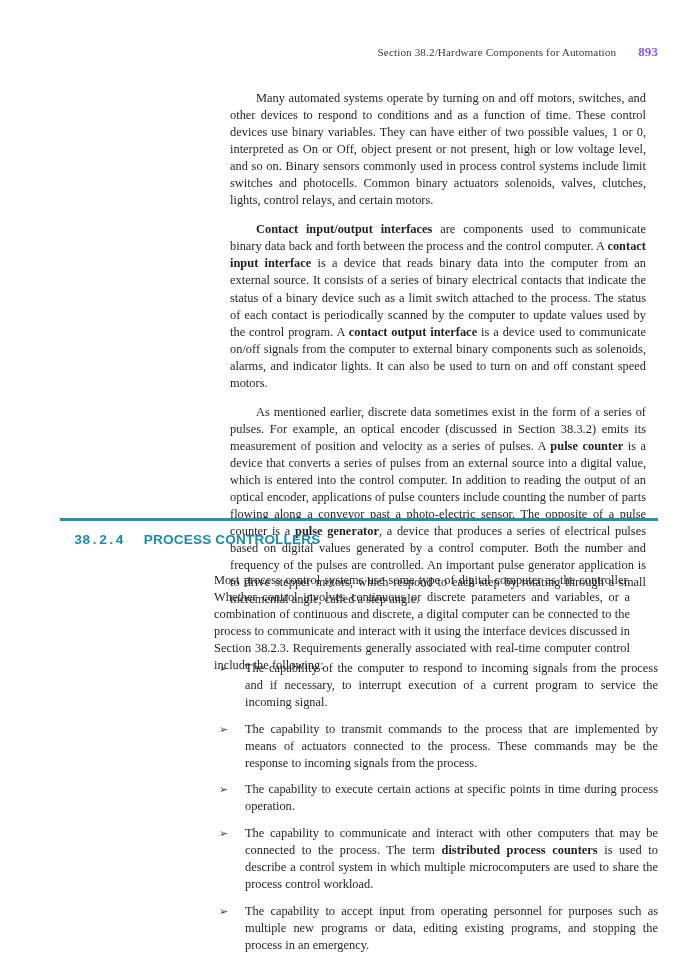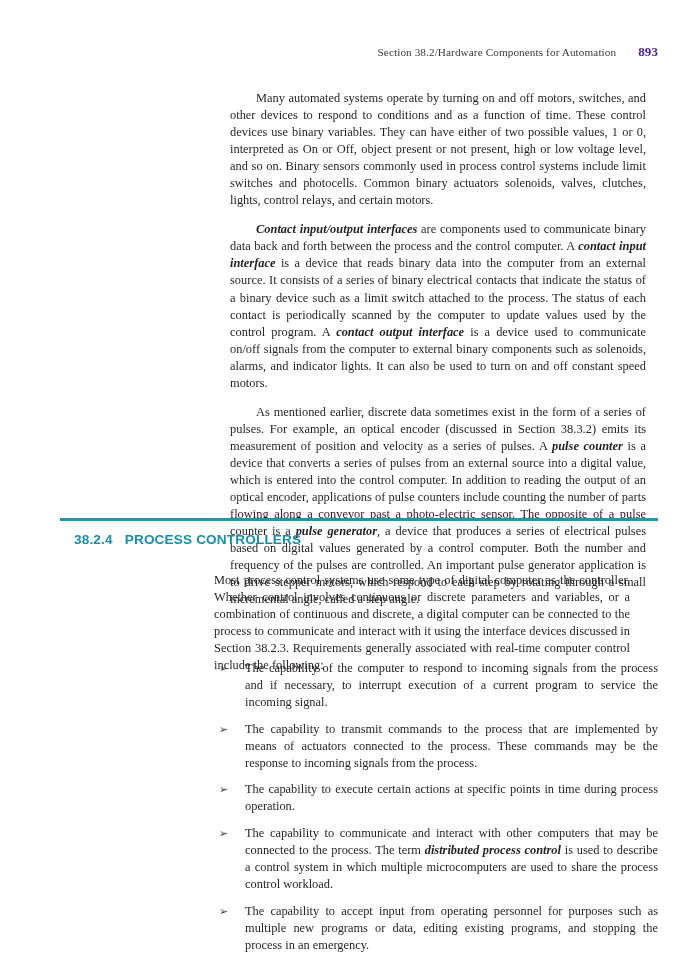--- a/index.html
+++ b/index.html
@@ -33,21 +33,21 @@
     font-size: 11.2px;
     color: #3a3a3a;
     letter-spacing: 0.1px;
   }
   .running-head .rh-title {
     white-space: nowrap;
   }
   .running-head .rh-page {
     font-weight: bold;
     font-size: 13px;
-    color: #4c1d95;
+    color: #8b5cf6;
     margin-left: 22px;
   }
   
   .content {
     position: absolute;
     top: 78px;
     left: 218px;
     width: 440px;
   }
   p.body-par {
@@ -57,21 +57,20 @@
     text-align: justify;
     text-indent: 26px;
     hyphens: none;
     letter-spacing: 0.01px;
   }
   p.body-par.no-indent {
     text-indent: 0;
   }
   b.term {
     font-weight: bold;
-    font-style: italic;
   }
   
   .section-block {
     position: absolute;
     left: 60px;
     top: 518px;
     width: 598px;
   }
   .section-rule {
     width: 598px;
@@ -83,21 +82,22 @@
     margin-left: 14px;
     font-family: "Liberation Sans", sans-serif;
     font-weight: bold;
     font-size: 13.6px;
     color: #1b8ca6;
     letter-spacing: 0.15px;
     display: flex;
     align-items: baseline;
   }
   .section-head .sec-num {
-    margin-right: 12px;
+    margin-right: 20px;
+    font-family: Liberation Mono, monospace;
   }
   
   .content-2 {
     position: absolute;
     top: 560px;
     left: 202px;
     width: 440px;
   }
   
   ul.bullets {
@@ -178,21 +178,21 @@
     <li>
       <span class="bullet-glyph">➢</span>
       <span>The capability to transmit commands to the process that are implemented by means of actuators connected to the process. These commands may be the response to incoming signals from the process.</span><b class="term"></b><span></span>
     </li>
     <li>
       <span class="bullet-glyph">➢</span>
       <span>The capability to execute certain actions at specific points in time during process operation.</span><b class="term"></b><span></span>
     </li>
     <li>
       <span class="bullet-glyph">➢</span>
-      <span>The capability to communicate and interact with other computers that may be connected to the process. The term </span><b class="term">distributed process control</b><span> is used to describe a control system in which multiple microcomputers are used to share the process control workload.</span>
+      <span>The capability to communicate and interact with other computers that may be connected to the process. The term </span><b class="term">distributed process counters</b><span> is used to describe a control system in which multiple microcomputers are used to share the process control workload.</span>
     </li>
     <li>
       <span class="bullet-glyph">➢</span>
       <span>The capability to accept input from operating personnel for purposes such as multiple new programs or data, editing existing programs, and stopping the process in an emergency.</span><b class="term"></b><span></span>
     </li>
   </ul>
 
 </div>
 
 </body></html>

